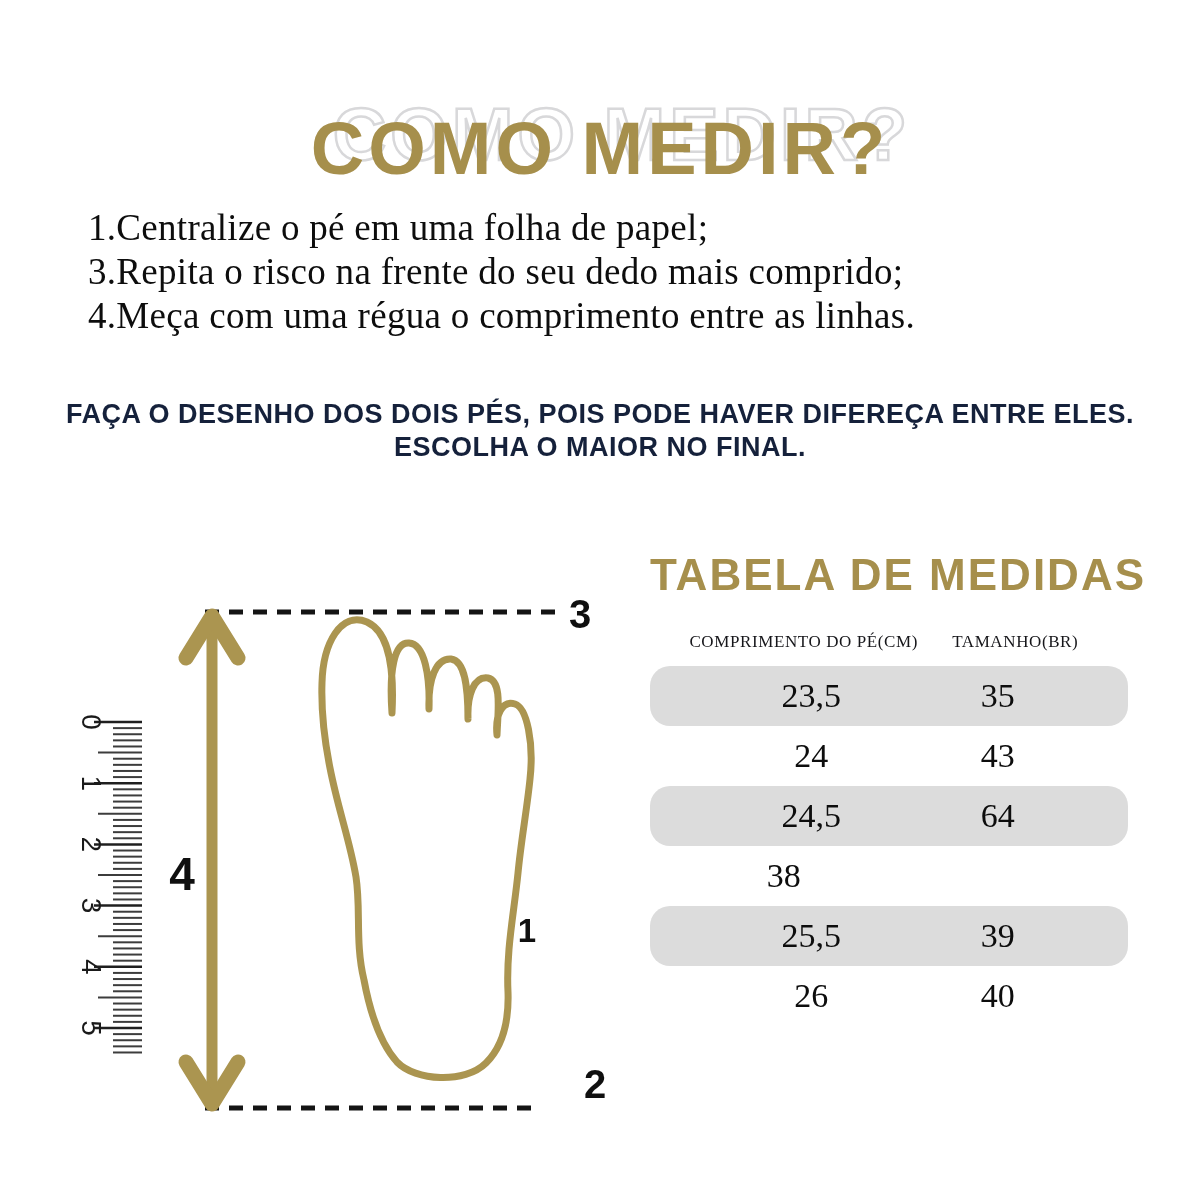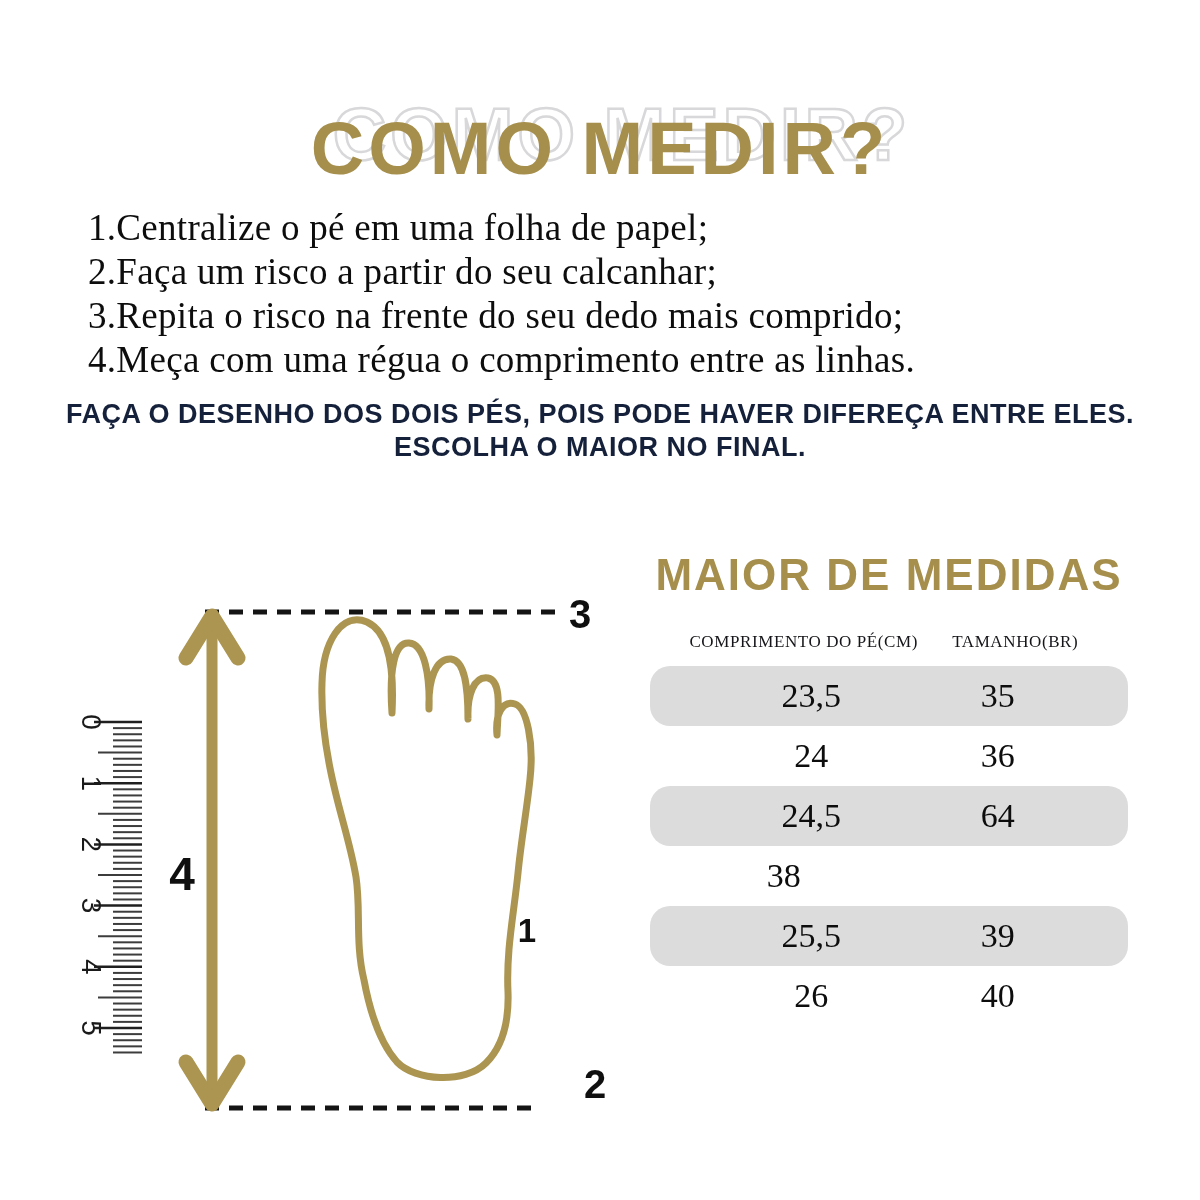--- a/index.html
+++ b/index.html
@@ -59,21 +59,20 @@
 </head>
 <body style="--gold: #a68f4c; --gold-stroke: #ab9550; --navy: #15213b; --row-gray: #dcdcdc; --echo-gray: #d8d8da; --ink: #111111;">
 
 <div class="title-wrap">
   <span class="title-echo">COMO MEDIR?</span>
   <h1 class="title-main">COMO MEDIR?</h1>
 </div>
 
 <div class="instructions">
     <div>1.Centralize o pé em uma folha de papel;</div>
-    <div>2.Faça um risco a partir do seu calcanhar;</div>
     <div>3.Repita o risco na frente do seu dedo mais comprido;</div>
     <div>4.Meça com uma régua o comprimento entre as linhas.</div>
   </div>
 
 <div class="warning">
   <div>FAÇA O DESENHO DOS DOIS PÉS, POIS PODE HAVER DIFEREÇA ENTRE ELES.</div>
   <div>ESCOLHA O MAIOR NO FINAL.</div>
 </div>
 
 <div class="diagram">
@@ -174,33 +173,33 @@
          C 99 29 94 58 97 100 Z"></path>
 
     <text class="diag-label" x="550" y="68" font-size="40" text-anchor="middle">3</text>
     <text class="diag-label" x="565" y="538" font-size="40" text-anchor="middle">2</text>
     <text class="diag-label" x="152" y="330" font-size="46" text-anchor="middle">4</text>
     <text class="diag-label" x="497" y="382" font-size="33" text-anchor="middle">1</text>
   </svg>
 </div>
 
 <div class="table-section">
-  <h2 class="table-title">MAIOR DE MEDIDAS</h2>
+  <h2 class="table-title">TABELA DE MEDIDAS</h2>
   <div class="table-head">
     <div class="th1">COMPRIMENTO DO PÉ(CM)</div>
     <div class="th2">TAMANHO(BR)</div>
   </div>
   <div class="table-rows">
       <div class="t-row odd">
         <div class="t-cell">23,5</div>
         <div class="t-cell">35</div>
       </div>
       <div class="t-row">
         <div class="t-cell">24</div>
-        <div class="t-cell">36</div>
+        <div class="t-cell">43</div>
       </div>
       <div class="t-row odd">
         <div class="t-cell">24,5</div>
         <div class="t-cell">64</div>
       </div>
       <div class="t-row">
         <div class="t-cell">38</div>
       </div>
       <div class="t-row odd">
         <div class="t-cell">25,5</div>

